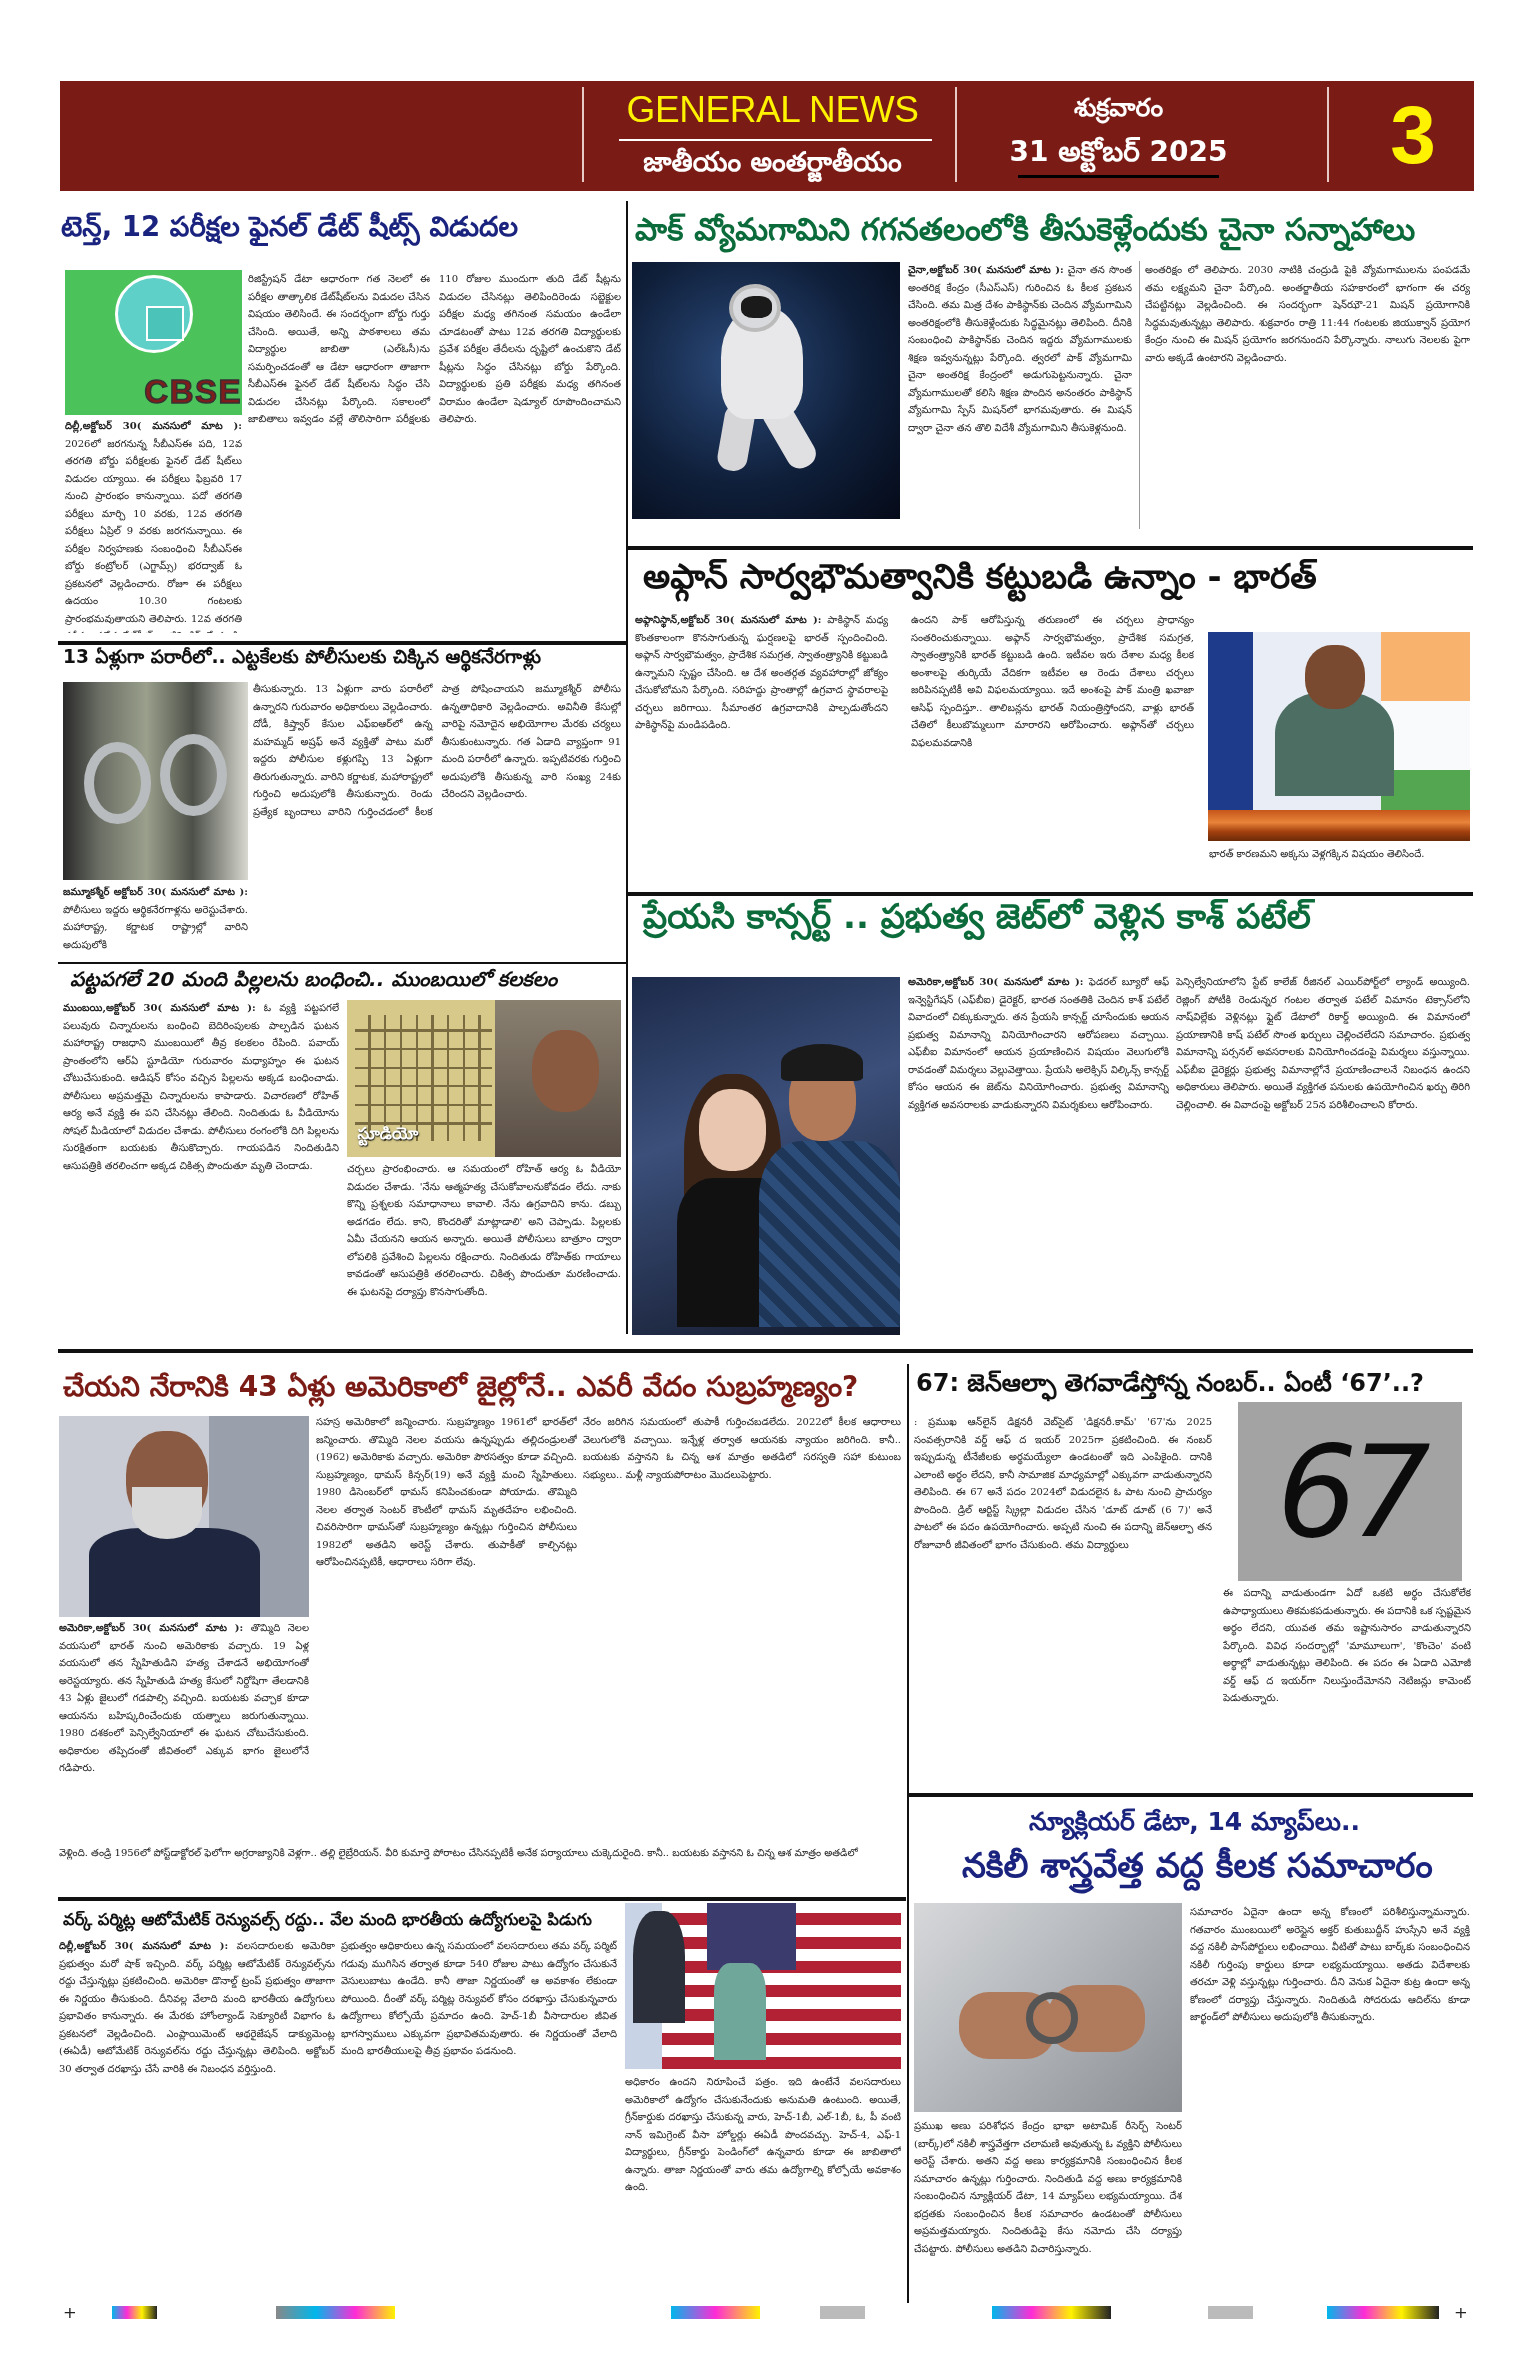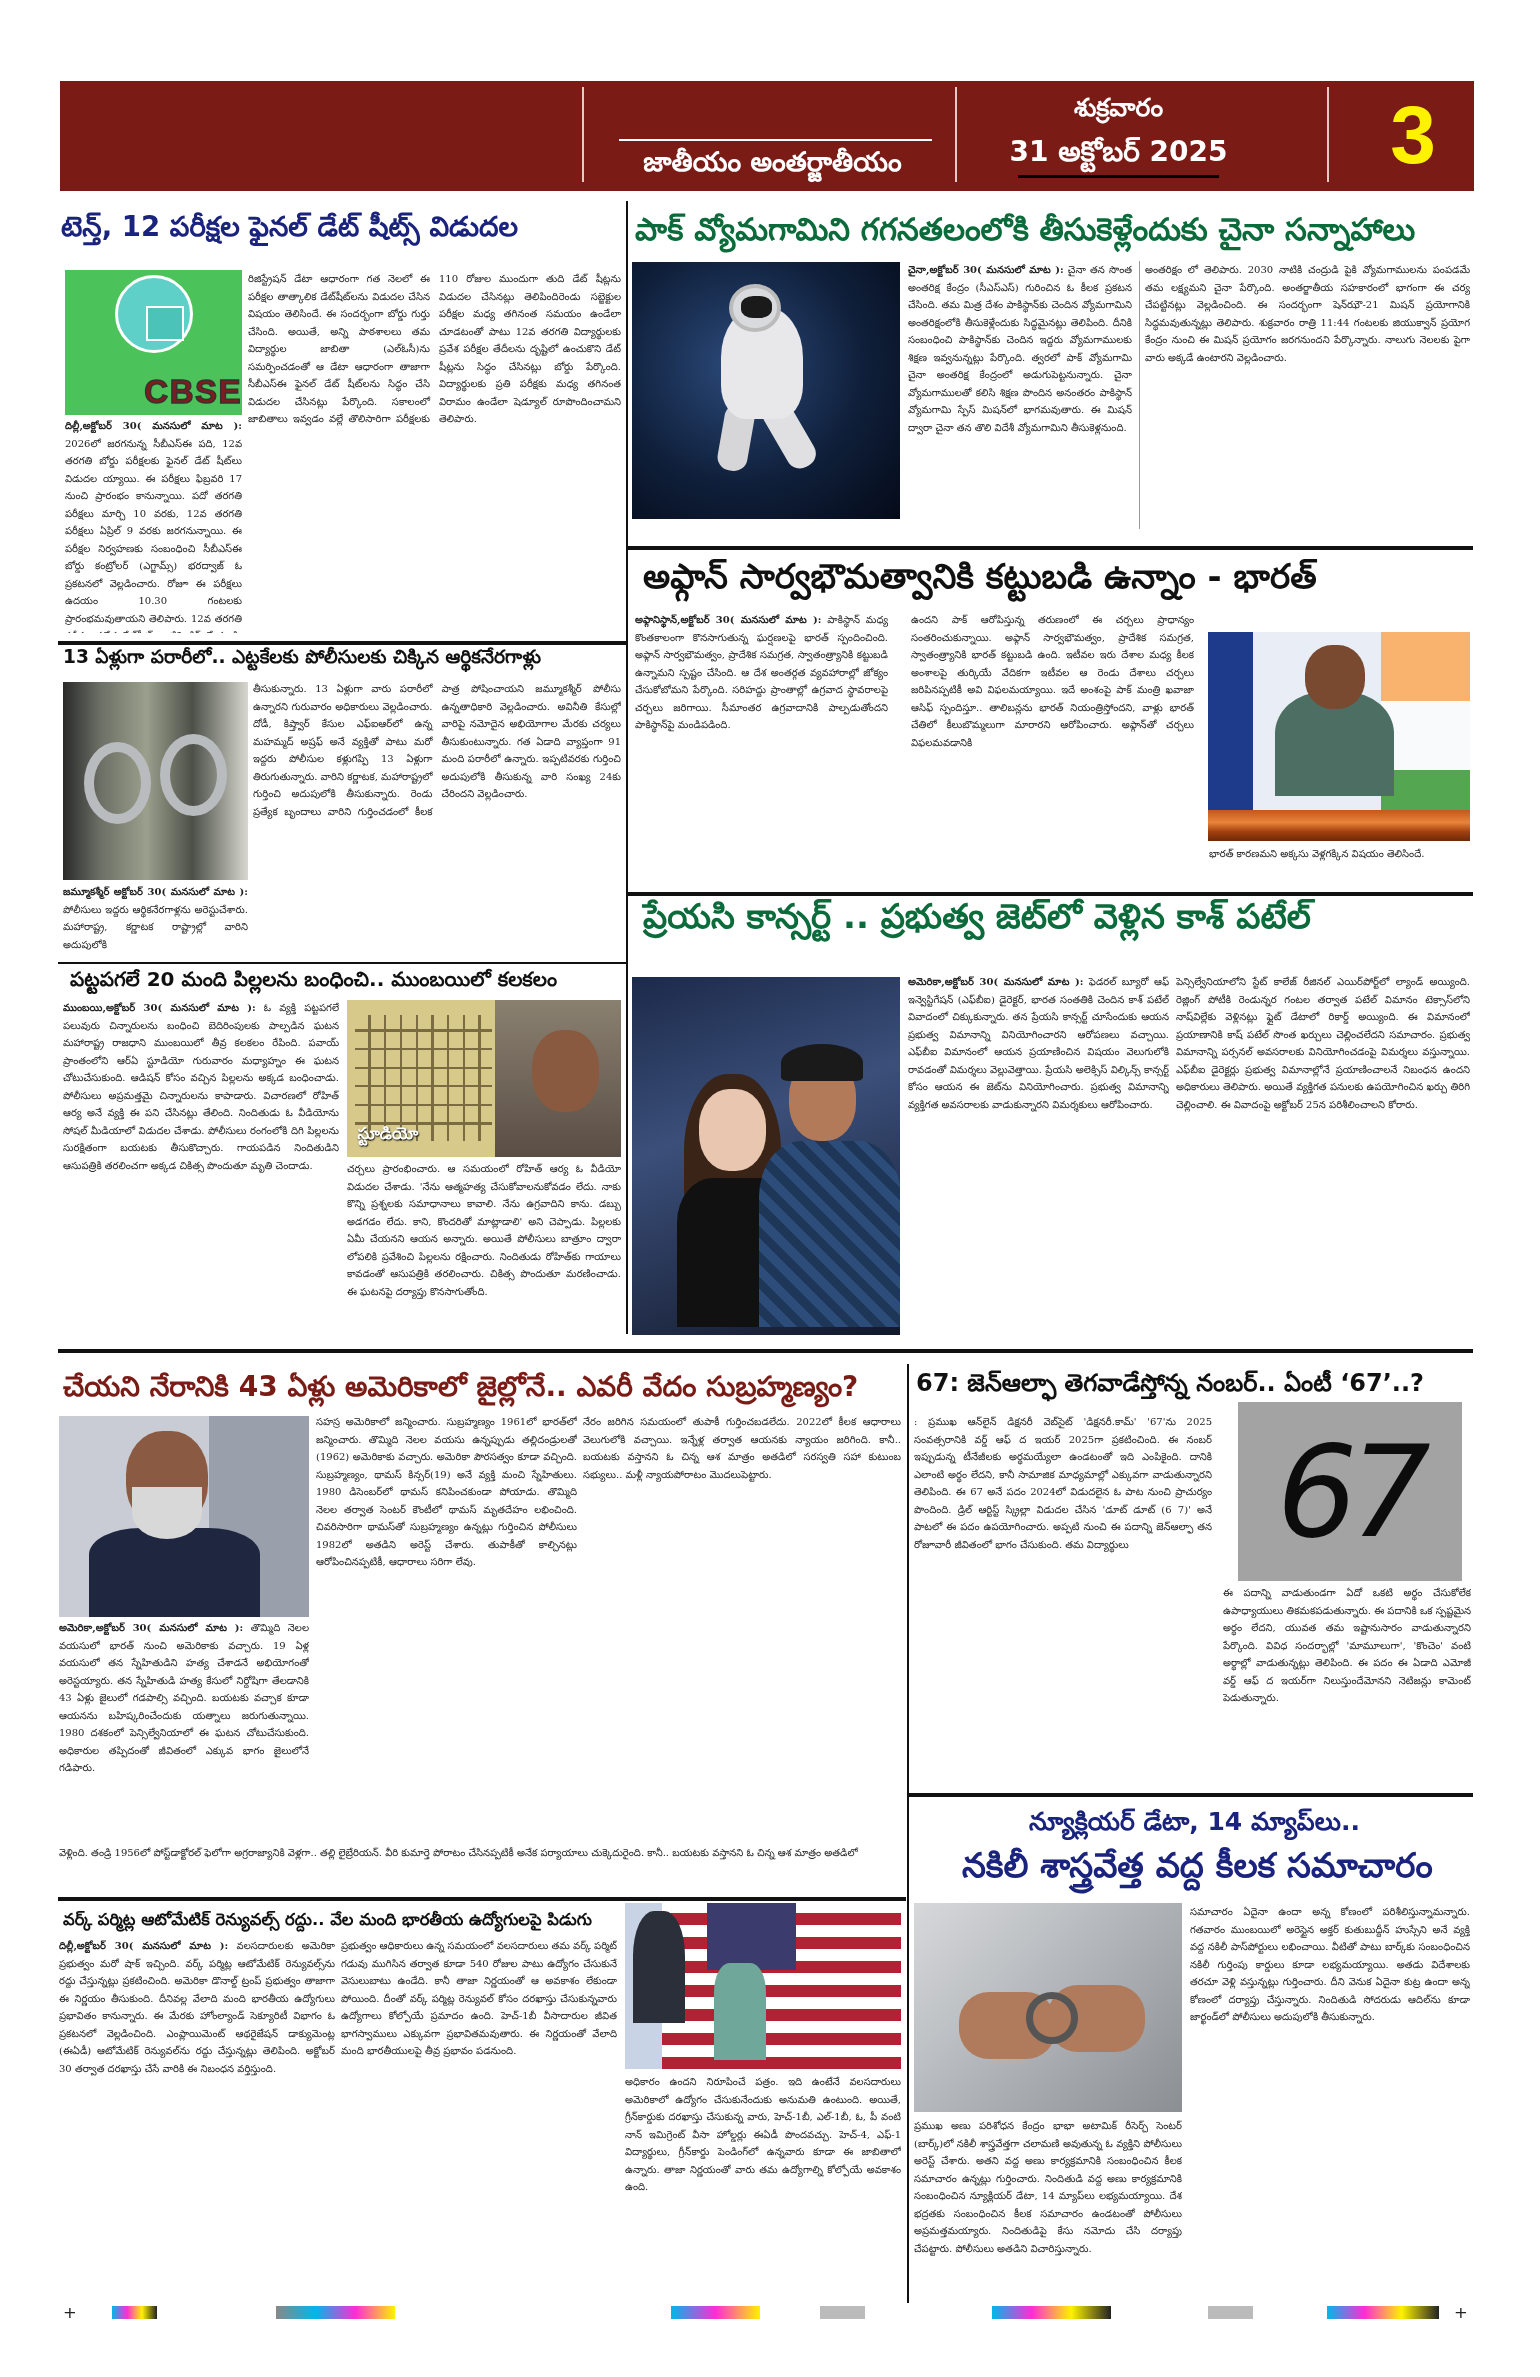--- a/index.html
+++ b/index.html
@@ -95,20 +95,21 @@
 
   .reg-strip { position: absolute; left: 60px; top: 2303px; width: 1414px; height: 19.4px; }
   .reg-block { position: absolute; top: 3px; height: 13.4px; }
   .reg-cross { position: absolute; top: 0; font-size: 16.4px; color: #222; line-height: 19.4px; }
 </style>
 </head>
 <body>
 
 <div class="masthead">
   <div class="mh-divider" style="left:522px"></div>
+  <div class="section-title">GENERAL NEWS</div>
   <div class="section-rule"></div>
   <div class="section-sub">జాతీయం అంతర్జాతీయం</div>
   <div class="mh-divider" style="left:895px"></div>
   <div class="day">శుక్రవారం</div>
   <div class="date">31 అక్టోబర్ 2025</div>
   <div class="date-rule"></div>
   <div class="mh-divider" style="left:1267px"></div>
   <div class="page-num">3</div>
 </div>
 
@@ -131,21 +132,21 @@
 <div class="body-text" style="left:248px; top:270px; width:373px; height:364px; column-count:2; column-gap:9px;">రిజిస్ట్రేషన్ డేటా ఆధారంగా గత నెలలో ఈ పరీక్షల తాత్కాలిక డేట్‌షీట్‌లను విడుదల చేసిన విషయం తెలిసిందే. ఈ సందర్భంగా బోర్డు గుర్తు చేసింది. అయితే, అన్ని పాఠశాలలు తమ విద్యార్థుల జాబితా (ఎల్ఓసీ)ను సమర్పించడంతో ఆ డేటా ఆధారంగా తాజాగా సీబీఎస్ఈ ఫైనల్ డేట్ షీట్‌లను సిద్ధం చేసి విడుదల చేసినట్లు పేర్కొంది. సకాలంలో జాబితాలు ఇవ్వడం వల్లే తొలిసారిగా పరీక్షలకు 110 రోజుల ముందుగా తుది డేట్ షీట్లను విడుదల చేసినట్లు తెలిపిందిరెండు సబ్జెక్టుల పరీక్షల మధ్య తగినంత సమయం ఉండేలా చూడటంతో పాటు 12వ తరగతి విద్యార్థులకు ప్రవేశ పరీక్షల తేదీలను దృష్టిలో ఉంచుకొని డేట్ షీట్లను సిద్ధం చేసినట్లు బోర్డు పేర్కొంది. విద్యార్థులకు ప్రతి పరీక్షకు మధ్య తగినంత విరామం ఉండేలా షెడ్యూల్ రూపొందించామని తెలిపారు.</div>
 
 <div class="headline h-black" style="left:63px; top:647px; font-size:18.6px;">13 ఏళ్లుగా పరారీలో.. ఎట్టకేలకు పోలీసులకు చిక్కిన ఆర్థికనేరగాళ్లు</div>
 <div class="photo ph-cuffs" style="left:63px; top:682px; width:185px; height:198px;">
   <div class="cuff" style="left:21px; top:60px;"></div>
   <div class="cuff" style="left:97px; top:52px;"></div>
 </div>
 <div class="body-text" style="left:63px; top:883px; width:185px; height:75px;"><span class="dateline">జమ్మూకశ్మీర్ అక్టోబర్ 30( మనసులో మాట ):</span> <span>పోలీసులు ఇద్దరు ఆర్థికనేరగాళ్లను అరెస్టుచేశారు. మహారాష్ట్ర, కర్ణాటక రాష్ట్రాల్లో వారిని అదుపులోకి</span></div>
 <div class="body-text" style="left:253px; top:680px; width:368px; height:277px; column-count:2; column-gap:9px;">తీసుకున్నారు. 13 ఏళ్లుగా వారు పరారీలో ఉన్నారని గురువారం అధికారులు వెల్లడించారు. దోడీ, కిష్త్వార్ కేసుల ఎఫ్ఐఆర్‌లో ఉన్న మహమ్మద్ అష్రఫ్ అనే వ్యక్తితో పాటు మరో ఇద్దరు పోలీసుల కళ్లుగప్పి 13 ఏళ్లుగా తిరుగుతున్నారు. వారిని కర్ణాటక, మహారాష్ట్రలో గుర్తించి అదుపులోకి తీసుకున్నారు. రెండు ప్రత్యేక బృందాలు వారిని గుర్తించడంలో కీలక పాత్ర పోషించాయని జమ్మూకశ్మీర్ పోలీసు ఉన్నతాధికారి వెల్లడించారు. అవినీతి కేసుల్లో వారిపై నమోదైన అభియోగాల మేరకు చర్యలు తీసుకుంటున్నారు. గత ఏడాది వ్యాప్తంగా 91 మంది పరారీలో ఉన్నారు. ఇప్పటివరకు గుర్తించి అదుపులోకి తీసుకున్న వారి సంఖ్య 24కు చేరిందని వెల్లడించారు.</div>
 
-<div class="headline h-black" style="left:70px; top:968px; font-size:20px;">పట్టపగలే 20 మంది పిల్లలను బంధించి.. ముంబయిలో కలకలం</div>
+<div class="headline h-black" style="left:70px; top:968px; font-size:20px;font-style:italic;">పట్టపగలే 20 మంది పిల్లలను బంధించి.. ముంబయిలో కలకలం</div>
 <div class="body-text" style="left:63px; top:999px; width:276px; height:332px;"><span class="dateline">ముంబయి,అక్టోబర్ 30( మనసులో మాట ):</span> <span>ఓ వ్యక్తి పట్టపగలే పలువురు చిన్నారులను బంధించి బెదిరింపులకు పాల్పడిన ఘటన మహారాష్ట్ర రాజధాని ముంబయిలో తీవ్ర కలకలం రేపింది. పవాయ్ ప్రాంతంలోని ఆర్ఏ స్టూడియో గురువారం మధ్యాహ్నం ఈ ఘటన చోటుచేసుకుంది. ఆడిషన్ కోసం వచ్చిన పిల్లలను అక్కడ బంధించాడు. పోలీసులు అప్రమత్తమై చిన్నారులను కాపాడారు. విచారణలో రోహిత్ ఆర్య అనే వ్యక్తి ఈ పని చేసినట్లు తేలింది. నిందితుడు ఓ వీడియోను సోషల్ మీడియాలో విడుదల చేశాడు. పోలీసులు రంగంలోకి దిగి పిల్లలను సురక్షితంగా బయటకు తీసుకొచ్చారు. గాయపడిన నిందితుడిని ఆసుపత్రికి తరలించగా అక్కడ చికిత్స పొందుతూ మృతి చెందాడు.</span></div>
 <div class="photo ph-mumbai" style="left:347px; top:1000px; width:274px; height:157px;">
   <div class="mumbai-grid"></div>
   <div class="mumbai-right"></div>
   <div class="mumbai-face"></div>
   <div class="mumbai-label">స్టూడియో</div>
 </div>
 <div class="body-text" style="left:347px; top:1160px; width:274px; height:171px;">చర్చలు ప్రారంభించారు. ఆ సమయంలో రోహిత్ ఆర్య ఓ వీడియో విడుదల చేశాడు. 'నేను ఆత్మహత్య చేసుకోవాలనుకోవడం లేదు. నాకు కొన్ని ప్రశ్నలకు సమాధానాలు కావాలి. నేను ఉగ్రవాదిని కాను. డబ్బు అడగడం లేదు. కాని, కొందరితో మాట్లాడాలి' అని చెప్పాడు. పిల్లలకు ఏమీ చేయనని ఆయన అన్నారు. అయితే పోలీసులు బాత్రూం ద్వారా లోపలికి ప్రవేశించి పిల్లలను రక్షించారు. నిందితుడు రోహిత్‌కు గాయాలు కావడంతో ఆసుపత్రికి తరలించారు. చికిత్స పొందుతూ మరణించాడు. ఈ ఘటనపై దర్యాప్తు కొనసాగుతోంది.</div>
 
 <div class="headline h-green" style="left:635px; top:212px; font-size:31px;">పాక్ వ్యోమగామిని గగనతలంలోకి తీసుకెళ్లేందుకు చైనా సన్నాహాలు</div>

